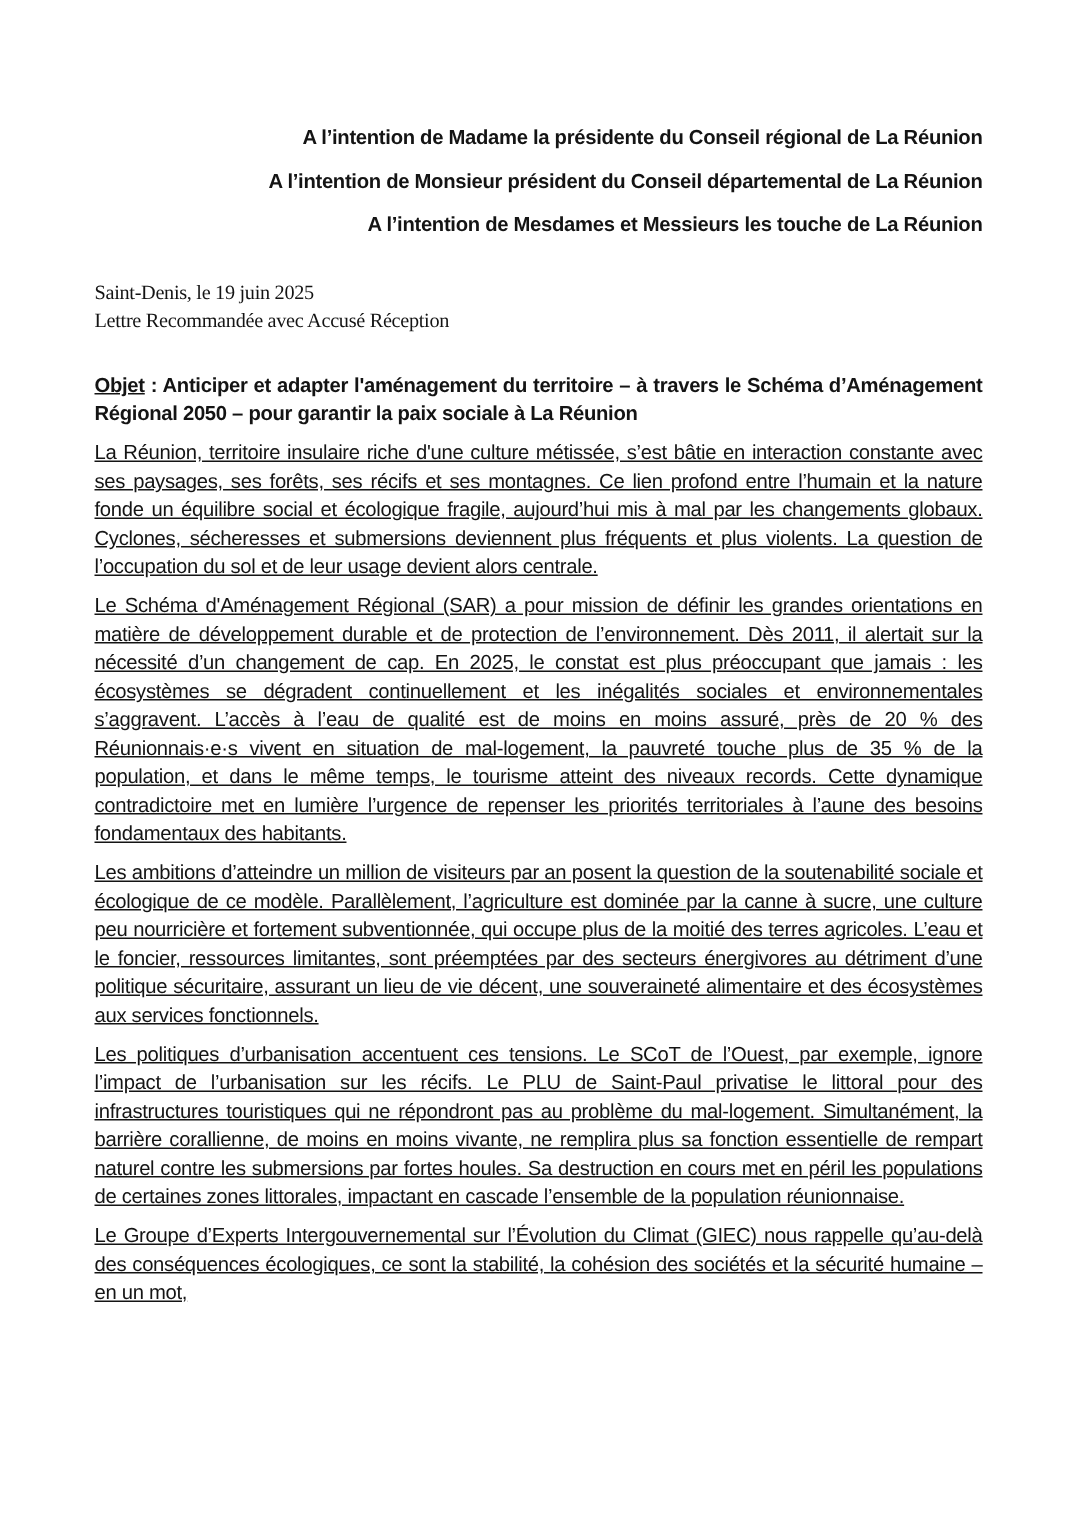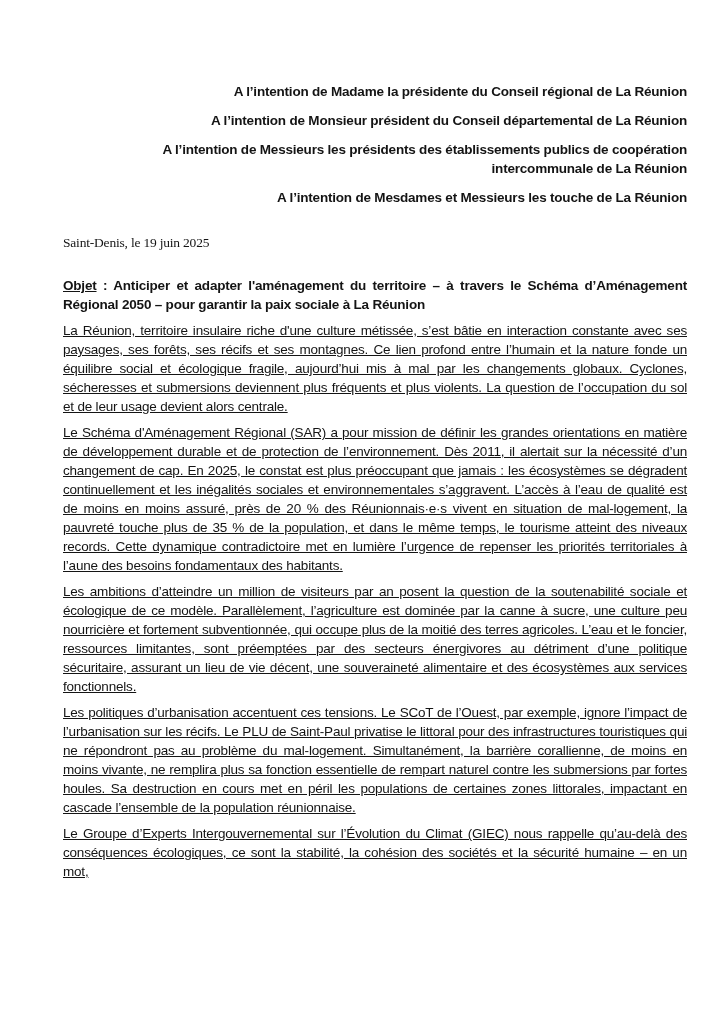--- a/index.html
+++ b/index.html
@@ -9,21 +9,21 @@
   }
   body {
     width: 719px;
     height: 1024px;
     overflow: hidden;
   }
   .page {
     box-sizing: border-box;
     width: 719px;
     height: 856px;
-    padding: 82px 32px 40px 63px;
+    padding: 82px 64px 40px 63px;
     background: #ffffff;
     color: #141414;
     font-family: "Liberation Sans", "DejaVu Sans", sans-serif;
     font-size: 13.5px;
     line-height: 19px;
     letter-spacing: -0.2px;
   }
   .recipients p {
     margin: 0 0 10px 0;
     font-weight: bold;
@@ -60,26 +60,26 @@
   }
 </style>
 </head>
 <body>
 
 <div class="page">
 
   <div class="recipients">
     <p>A l’intention de Madame la présidente du Conseil régional de La Réunion</p>
     <p>A l’intention de Monsieur président du Conseil départemental de La Réunion</p>
-    <p>A l’intention de Messieurs les présidents des établissements publics de coopération intercommunale de La Réunion</p>
     <p>A l’intention de Mesdames et Messieurs les touche de La Réunion</p>
   </div>
 
   <div class="date-block">
     <p>Saint-Denis, le 19 juin 2025</p>
+    <p>Lettre Recommandée avec Accusé Réception</p>
   </div>
 
   <p class="subject"><span class="subject-label">Objet</span><span class="subject-sep"> : </span><span>Anticiper et adapter l'aménagement du territoire – à travers le Schéma d’Aménagement Régional 2050 – pour garantir la paix sociale à La Réunion</span></p>
 
   <div class="letter-body">
     <p class="para">La Réunion, territoire insulaire riche d'une culture métissée, s’est bâtie en interaction constante avec ses paysages, ses forêts, ses récifs et ses montagnes. Ce lien profond entre l’humain et la nature fonde un équilibre social et écologique fragile, aujourd’hui mis à mal par les changements globaux. Cyclones, sécheresses et submersions deviennent plus fréquents et plus violents. La question de l’occupation du sol et de leur usage devient alors centrale.</p>
     <p class="para">Le Schéma d'Aménagement Régional (SAR) a pour mission de définir les grandes orientations en matière de développement durable et de protection de l’environnement. Dès 2011, il alertait sur la nécessité d’un changement de cap. En 2025, le constat est plus préoccupant que jamais : les écosystèmes se dégradent continuellement et les inégalités sociales et environnementales s’aggravent. L’accès à l’eau de qualité est de moins en moins assuré, près de 20 % des Réunionnais·e·s vivent en situation de mal-logement, la pauvreté touche plus de 35 % de la population, et dans le même temps, le tourisme atteint des niveaux records. Cette dynamique contradictoire met en lumière l’urgence de repenser les priorités territoriales à l’aune des besoins fondamentaux des habitants.</p>
     <p class="para">Les ambitions d’atteindre un million de visiteurs par an posent la question de la soutenabilité sociale et écologique de ce modèle. Parallèlement, l’agriculture est dominée par la canne à sucre, une culture peu nourricière et fortement subventionnée, qui occupe plus de la moitié des terres agricoles. L’eau et le foncier, ressources limitantes, sont préemptées par des secteurs énergivores au détriment d’une politique sécuritaire, assurant un lieu de vie décent, une souveraineté alimentaire et des écosystèmes aux services fonctionnels.</p>
     <p class="para">Les politiques d’urbanisation accentuent ces tensions. Le SCoT de l’Ouest, par exemple, ignore l’impact de l’urbanisation sur les récifs. Le PLU de Saint-Paul privatise le littoral pour des infrastructures touristiques qui ne répondront pas au problème du mal-logement. Simultanément, la barrière corallienne, de moins en moins vivante, ne remplira plus sa fonction essentielle de rempart naturel contre les submersions par fortes houles. Sa destruction en cours met en péril les populations de certaines zones littorales, impactant en cascade l’ensemble de la population réunionnaise.</p>
     <p class="para">Le Groupe d’Experts Intergouvernemental sur l’Évolution du Climat (GIEC) nous rappelle qu’au-delà des conséquences écologiques, ce sont la stabilité, la cohésion des sociétés et la sécurité humaine – en un mot,</p>

